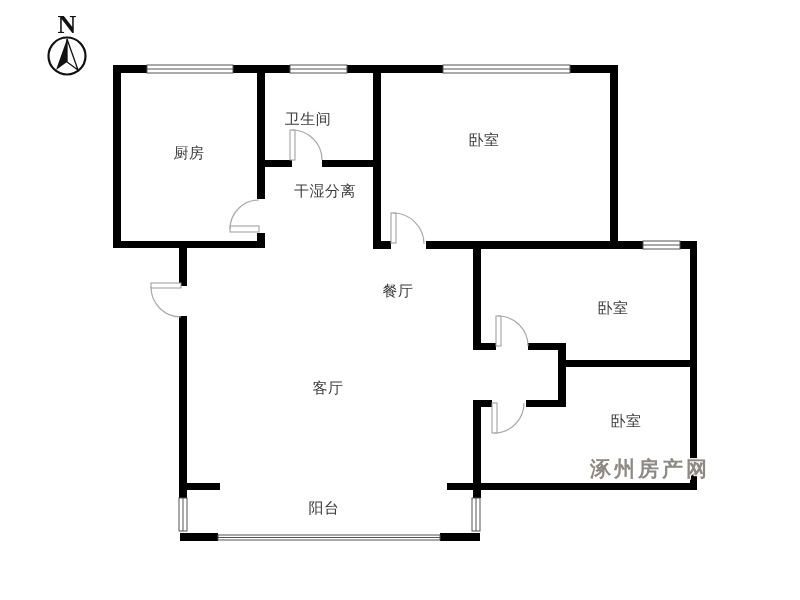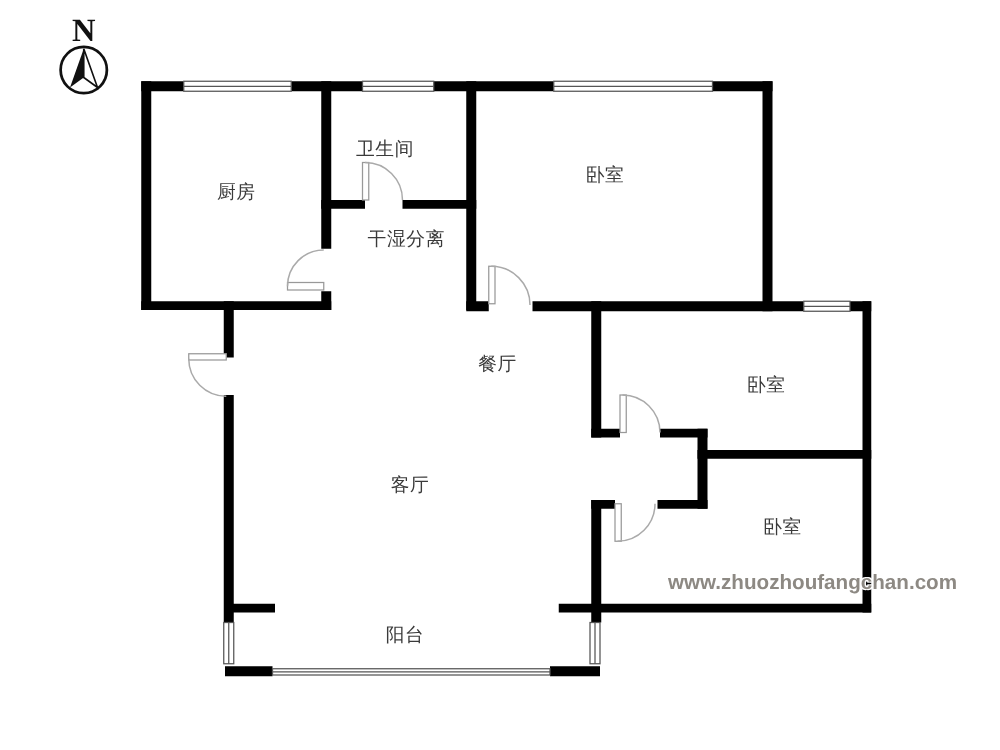--- a/index.html
+++ b/index.html
@@ -177,16 +177,16 @@
       <text class="room-label" x="398" y="296" text-anchor="middle">餐厅</text>
       <text class="room-label" x="613" y="313" text-anchor="middle">卧室</text>
       <text class="room-label" x="626" y="426" text-anchor="middle">卧室</text>
       <text class="room-label" x="328" y="393" text-anchor="middle">客厅</text>
       <text class="room-label" x="324" y="513" text-anchor="middle">阳台</text>
     </g>
   </svg>
 
   
   <div class="watermark">
-    <div class="wm-url">www.zhuozhoufangchan.com</div>
+    <div class="wm-name">涿州房产网</div>
   </div>
 
 </div>
 
 </body></html>

